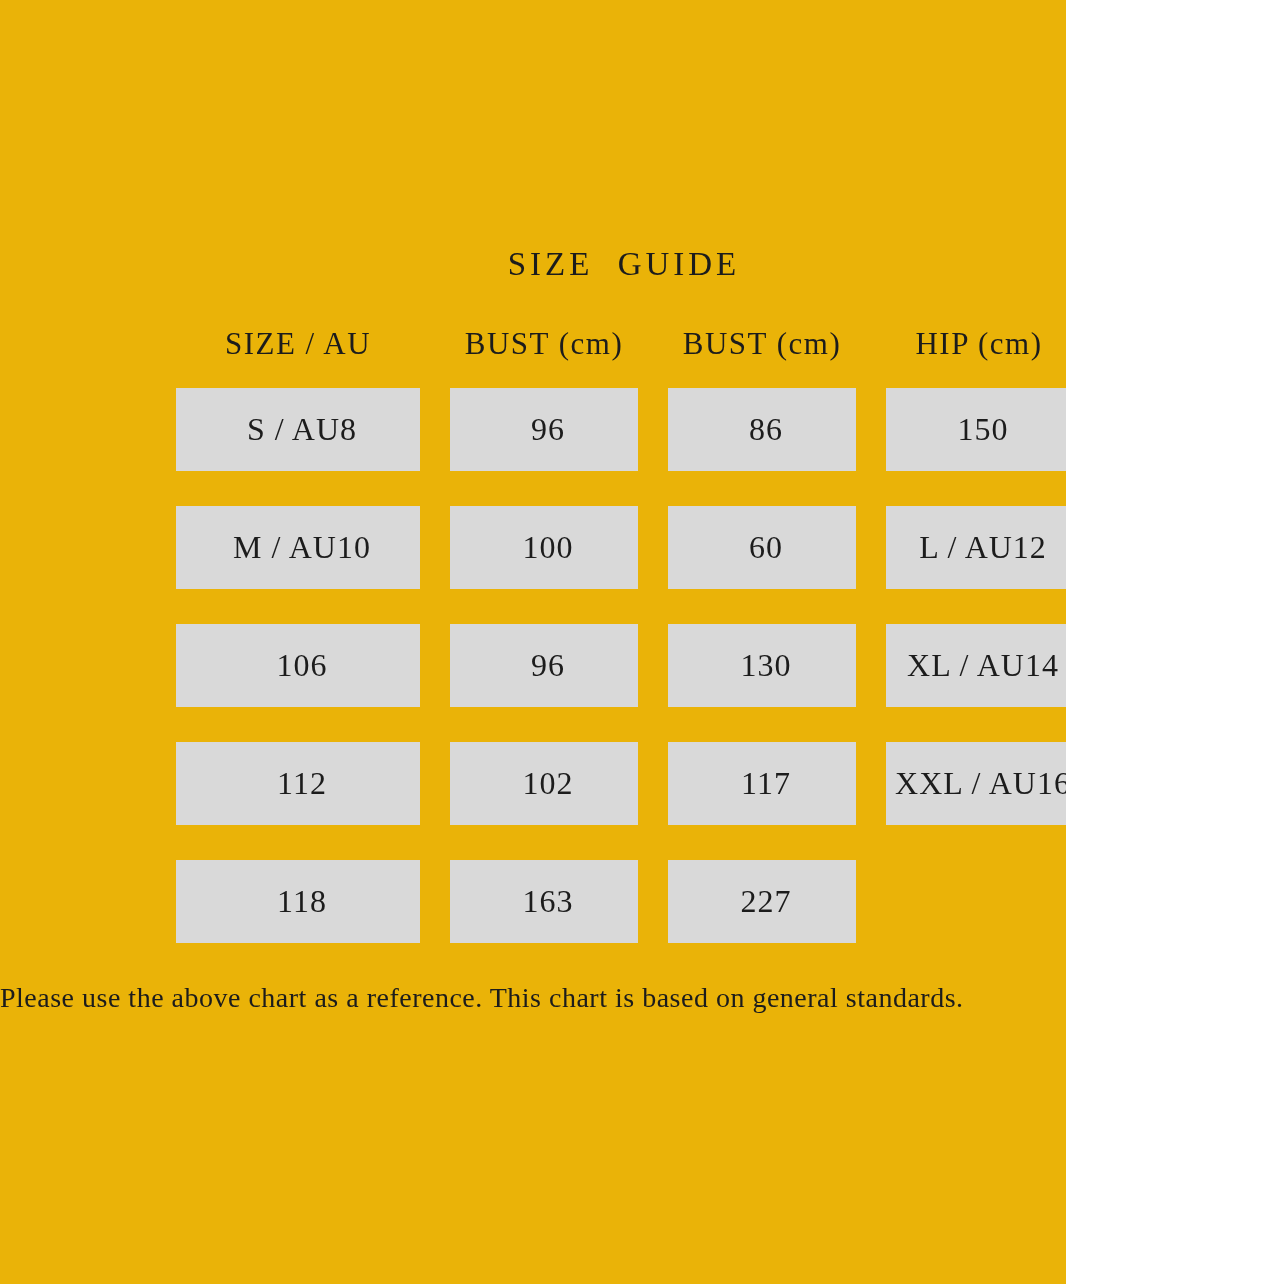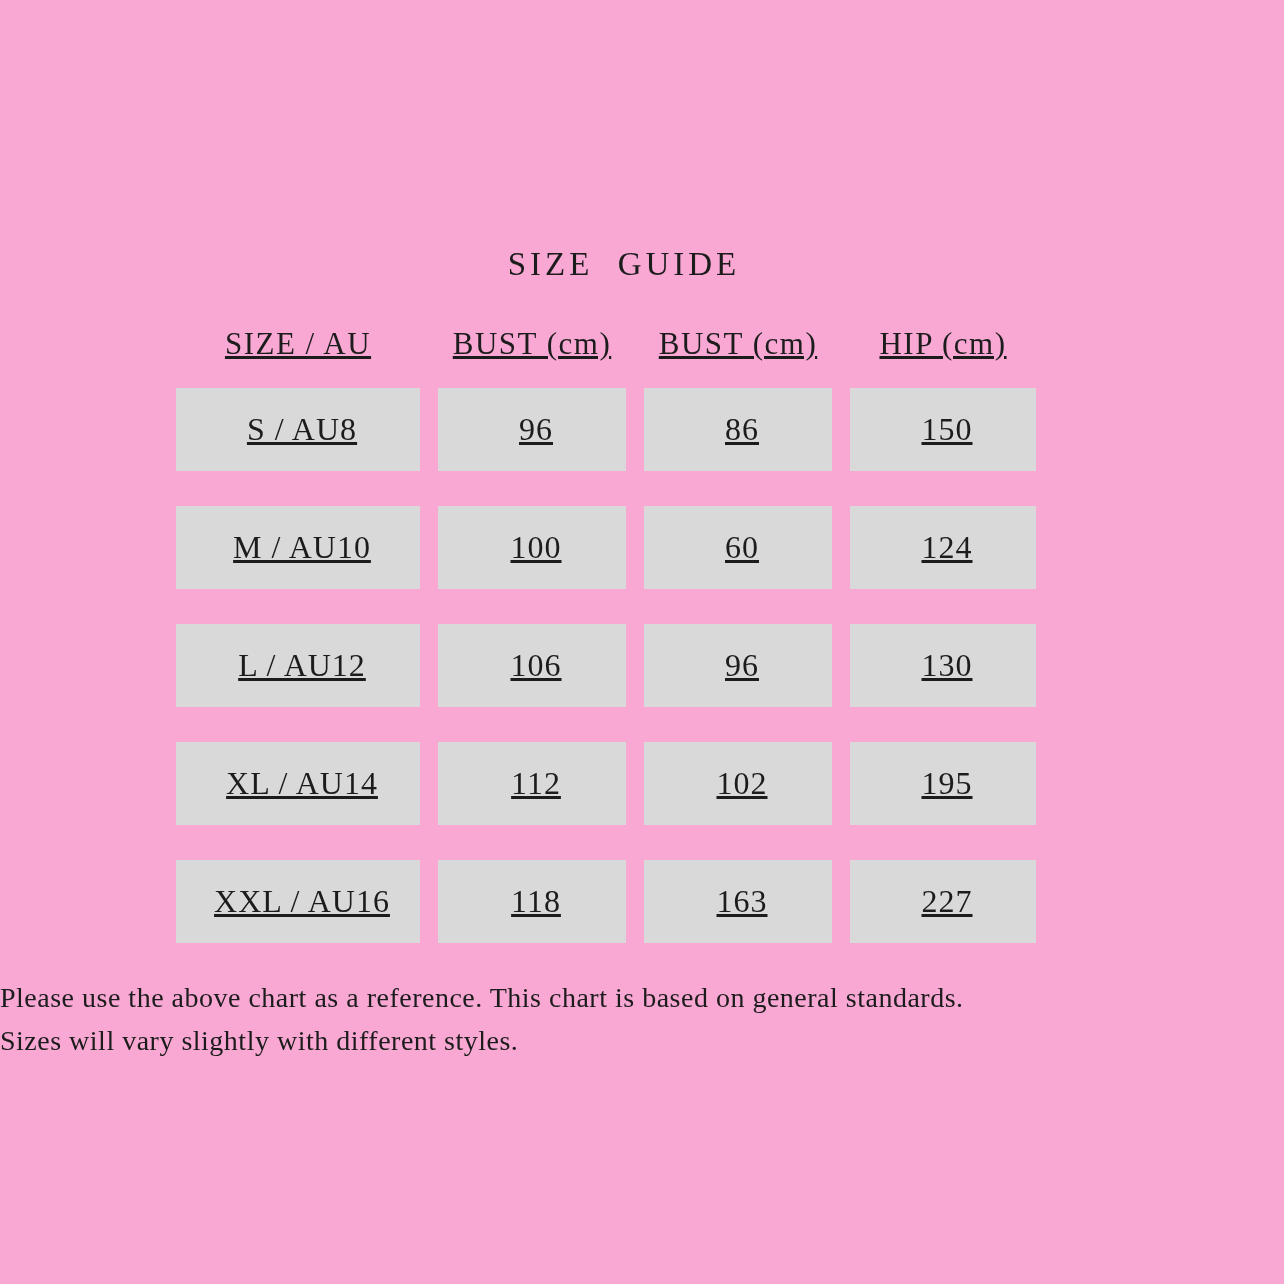--- a/index.html
+++ b/index.html
@@ -1,43 +1,42 @@
 <!DOCTYPE html>
 <html><head>
 <meta charset="utf-8">
 <style>
   * { margin: 0; padding: 0; box-sizing: border-box; }
   html, body { background: #ffffff; }
   .page {
     position: relative;
-    width: 1284px;
+    width: 1066px;
     height: 1284px;
-    background: #f9a8d4;
+    background: #eab308;
     overflow: hidden;
     font-family: "Liberation Serif", "DejaVu Serif", serif;
     color: #1c1c1c;
   }
   .title {
     position: absolute;
     top: 246px;
     left: 176px;
     width: 896px;
     text-align: center;
     font-size: 33px;
     letter-spacing: 4px;
     word-spacing: 12px;
     color: #1c1c1c;
   }
   .grid {
     position: absolute;
     left: 176px;
     display: grid;
     grid-template-columns: 244px 188px 188px 186px;
-    column-gap: 18px;
-    text-decoration: underline;
+    column-gap: 30px;
   }
   .header-row { top: 326px; }
   .header-cell {
     text-align: center;
     font-size: 31px;
     letter-spacing: 1.5px;
     color: #1c1c1c;
     white-space: nowrap;
   }
   .body-rows {
@@ -84,36 +83,34 @@
 
   <div class="grid body-rows">
     <div class="cell">S / AU8</div>
     <div class="cell">96</div>
     <div class="cell">86</div>
     <div class="cell">150</div>
 
     <div class="cell">M / AU10</div>
     <div class="cell">100</div>
     <div class="cell">60</div>
-    <div class="cell">124</div>
 
     <div class="cell">L / AU12</div>
     <div class="cell">106</div>
     <div class="cell">96</div>
     <div class="cell">130</div>
 
     <div class="cell">XL / AU14</div>
     <div class="cell">112</div>
     <div class="cell">102</div>
-    <div class="cell">195</div>
+    <div class="cell">117</div>
 
     <div class="cell">XXL / AU16</div>
     <div class="cell">118</div>
     <div class="cell">163</div>
     <div class="cell">227</div>
   </div>
 
   <div class="footer">
     <div>Please use the above chart as a reference. This chart is based on general standards.</div>
-    <div>Sizes will vary slightly with different styles.</div>
   </div>
 
 </div>
 
 </body></html>

